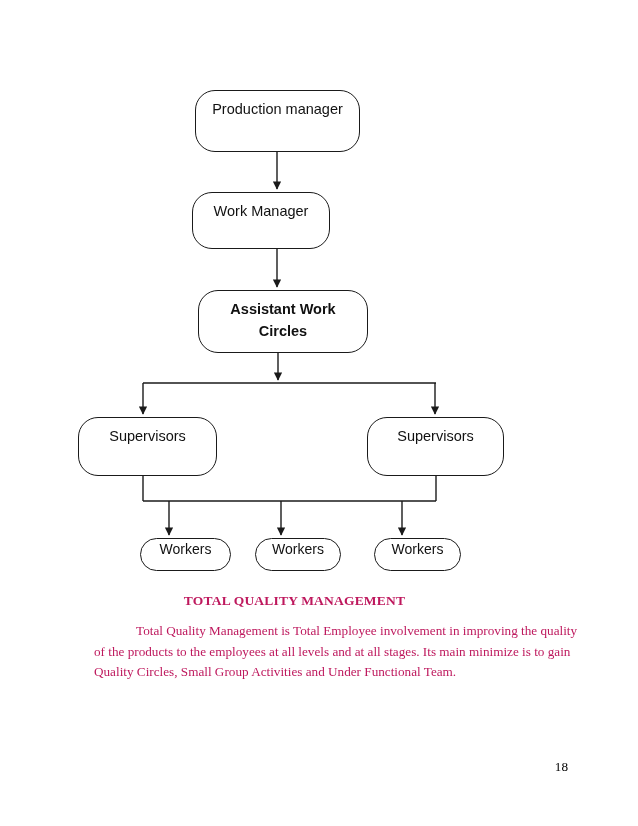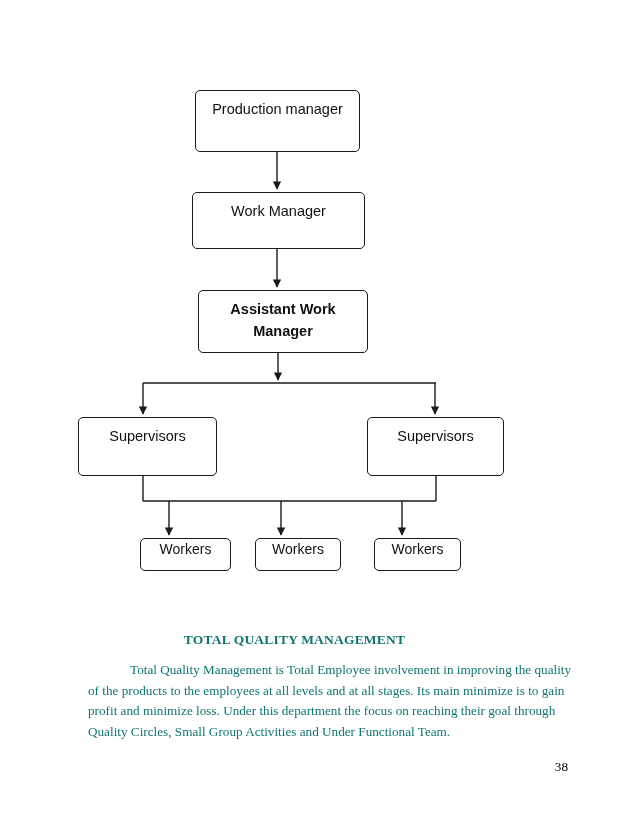--- a/index.html
+++ b/index.html
@@ -30,21 +30,21 @@
     position: absolute;
     left: 0; top: 0;
     width: 638px;
     height: 600px;
   }
 
   .node {
     position: absolute;
     box-sizing: border-box;
     border: 1.4px solid #1a1a1a;
-    border-radius: 5px;
+    border-radius: 20px;
     background: #ffffff;
     display: flex;
     justify-content: center;
     font-family: "Liberation Sans", sans-serif;
     font-size: 14.5px;
     line-height: 1.55;
     color: #111111;
     text-align: center;
   }
   .node-top {
@@ -57,50 +57,50 @@
   }
   .node .label {
     display: block;
     width: 100%;
     padding: 0 6px;
     box-sizing: border-box;
   }
 
   
   #node-production-manager { left: 195px; top: 90px;  width: 165px; height: 62px; }
-  #node-work-manager       { left: 192px; top: 192px; width: 173px; height: 57px; }
+  #node-work-manager       { left: 192px; top: 192px; width: 138px; height: 57px; }
   #node-assistant-work-manager { left: 198px; top: 290px; width: 170px; height: 63px; font-weight: bold; }
   #node-supervisors-left   { left: 78px;  top: 417px; width: 139px; height: 59px; }
   #node-supervisors-right  { left: 367px; top: 417px; width: 137px; height: 59px; }
   #node-workers-1 { left: 124px; top: 538px; width: 91px; height: 33px; }
   #node-workers-2 { left: 239px; top: 538px; width: 86px; height: 33px; }
   #node-workers-3 { left: 358px; top: 538px; width: 87px; height: 33px; }
 
   #node-workers-1 .label,
   #node-workers-2 .label,
   #node-workers-3 .label { font-size: 14px; }
 
   
   #text-block {
     position: absolute;
     left: 0;
-    top: 632px;
+    top: 593px;
     width: 589px;
     font-family: "Liberation Serif", serif;
-    color: #0f766e;
+    color: #be185d;
   }
   #section-heading {
     text-align: center;
     font-weight: bold;
     font-size: 13.5px;
     letter-spacing: 0.2px;
     margin: 0 0 12px 0;
   }
   #body-paragraph {
-    margin: 4px;
+    margin: 10px;
     padding: 0 80px 0 84px;
     font-size: 13.2px;
     line-height: 20.5px;
   }
   #body-paragraph .pline {
     display: block;
     white-space: nowrap;
   }
   #body-paragraph .pline.first {
     text-indent: 42px;
@@ -155,21 +155,21 @@
 
   <div class="node node-top" id="node-production-manager">
     <span class="label">Production manager</span>
   </div>
 
   <div class="node node-top" id="node-work-manager">
     <span class="label">Work Manager</span>
   </div>
 
   <div class="node node-top" id="node-assistant-work-manager">
-    <span class="label"><span>Assistant Work</span><br><span>Manager</span></span>
+    <span class="label"><span>Assistant Work</span><br><span>Circles</span></span>
   </div>
 
   <div class="node node-top" id="node-supervisors-left">
     <span class="label">Supervisors</span>
   </div>
 
   <div class="node node-top" id="node-supervisors-right">
     <span class="label">Supervisors</span>
   </div>
 
@@ -183,20 +183,19 @@
 
   <div class="node node-mid" id="node-workers-3">
     <span class="label">Workers</span>
   </div>
 
   <div id="text-block">
     <div id="section-heading">TOTAL QUALITY MANAGEMENT</div>
     <div id="body-paragraph">
       <span class="pline first">Total Quality Management is Total Employee involvement in improving the quality</span>
       <span class="pline">of the products to the employees at all levels and at all stages. Its main minimize is to gain</span>
-      <span class="pline">profit and minimize loss. Under this department the focus on reaching their goal through</span>
       <span class="pline">Quality Circles, Small Group Activities and Under Functional Team.</span>
     </div>
   </div>
 
-  <div id="page-number">38</div>
+  <div id="page-number">18</div>
 
 </div>
 
 </body></html>

